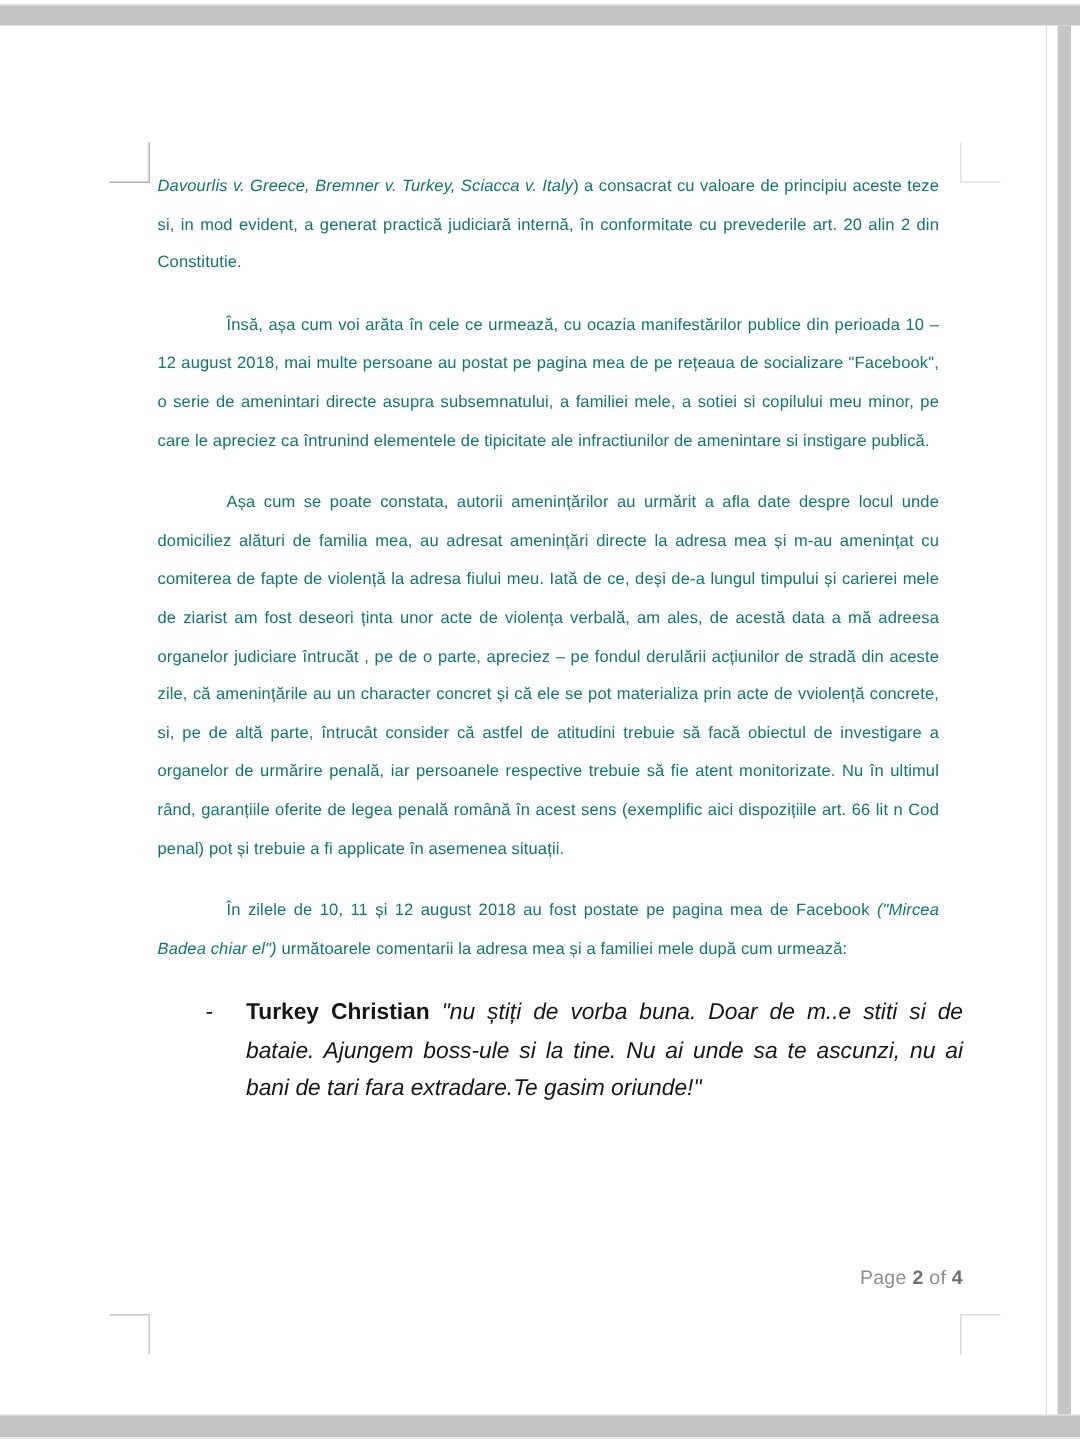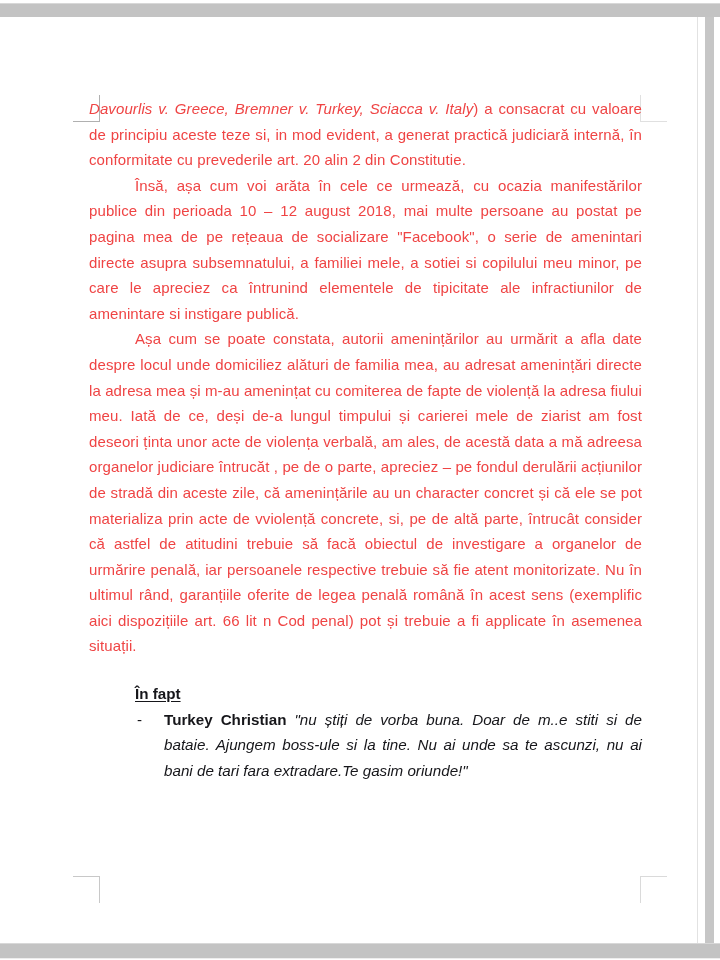--- a/index.html
+++ b/index.html
@@ -104,24 +104,24 @@
     height: 926px;
     background: #ffffff;
   }
   .text-block {
     position: absolute;
     left: 89px;
     top: 79px;   
     width: 553px;
   }
   p.body-para {
-    margin: 0;
-    font-size: 15px;
-    line-height: 25.6px;
-    color: #ef4444;
+    margin: 16px;
+    font-size: 11px;
+    line-height: 25.6px;
+    color: #0f766e;
     text-align: justify;
     text-indent: 46px;
     letter-spacing: 0.1px;
   }
   p.no-indent { text-indent: 0; }
   i { font-style: italic; }
   b { font-weight: bold; }
 
   .section-heading {
     margin: 0;
@@ -188,26 +188,27 @@
 
   <div class="text-block">
 
     <p class="body-para no-indent"><i>Davourlis v. Greece, Bremner v. Turkey, Sciacca v. Italy</i><span>) a consacrat cu valoare de principiu aceste teze si, in mod evident, a generat practică judiciară internă, în conformitate cu prevederile art. 20 alin 2 din Constitutie.</span></p>
 
 
     <p class="body-para">Însă, așa cum voi arăta în cele ce urmează, cu ocazia manifestărilor publice din perioada 10 – 12 august 2018, mai multe persoane au postat pe pagina mea de pe rețeaua de socializare "Facebook", o serie de amenintari directe asupra subsemnatului, a familiei mele, a sotiei si copilului meu minor, pe care le apreciez ca întrunind elementele de tipicitate ale infractiunilor de amenintare si instigare publică.</p>
 
     <p class="body-para">Așa cum se poate constata, autorii amenințărilor au urmărit a afla date despre locul unde domiciliez alături de familia mea, au adresat amenințări directe la adresa mea și m-au amenințat cu comiterea de fapte de violență la adresa fiului meu. Iată de ce, deși de-a lungul timpului și carierei mele de ziarist am fost deseori ținta unor acte de violența verbală, am ales, de acestă data a mă adreesa organelor judiciare întrucăt , pe de o parte, apreciez – pe fondul derulării acțiunilor de stradă din aceste zile, că amenințările au un character concret și că ele se pot materializa prin acte de vviolență concrete, si, pe de altă parte, întrucât consider că astfel de atitudini trebuie să facă obiectul de investigare a organelor de urmărire penală, iar persoanele respective trebuie să fie atent monitorizate. Nu în ultimul rând, garanțiile oferite de legea penală română în acest sens (exemplific aici dispozițiile art. 66 lit n Cod penal) pot și trebuie a fi applicate în asemenea situații.</p>
 
-    <div class="section-heading">În fapt</div>
-
+
+    <p class="body-para"><span>În zilele de 10, 11 și 12 august 2018 au fost postate pe pagina mea de Facebook </span><i>("Mircea Badea chiar el")</i><span> următoarele comentarii la adresa mea și a familiei mele după cum urmează:</span></p>
 
     <ul class="quote-list">
       <li class="quote-item">
         <span class="dash-bullet">-</span>
         <b>Turkey Christian</b><span> </span><i>"nu știți de vorba buna. Doar de m..e stiti si de bataie. Ajungem boss-ule si la tine. Nu ai unde sa te ascunzi, nu ai bani de tari fara extradare.Te gasim oriunde!"</i>
       </li>
     </ul>
 
   </div>
 
+  <div class="page-footer"><span>Page </span><b>2</b><span> of </span><b>4</b></div>
 
 </div>
 
 </body></html>

